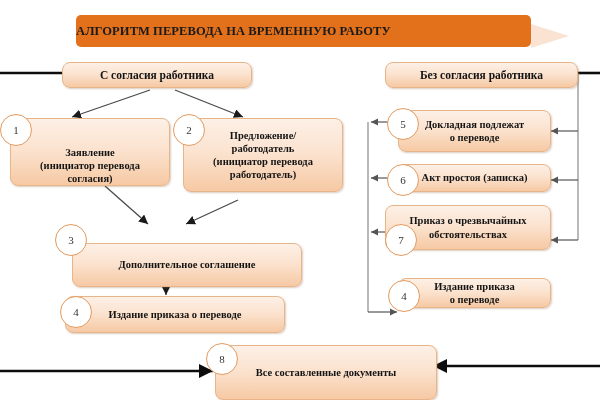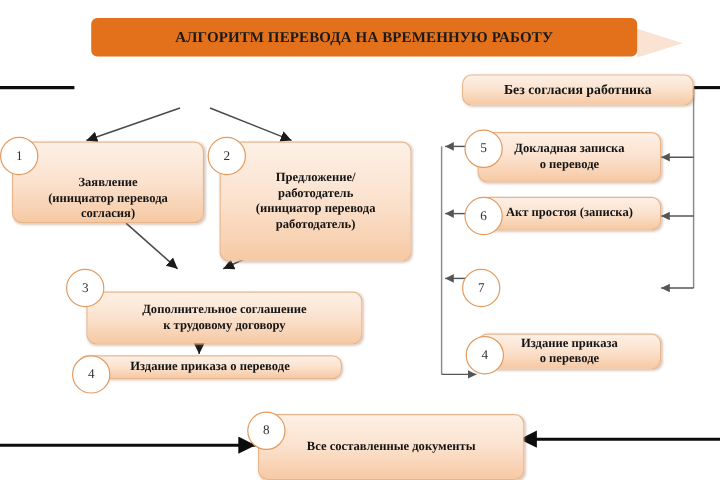--- a/index.html
+++ b/index.html
@@ -32,21 +32,21 @@
   .title-banner {
     position: absolute;
     left: 76px;
     top: 15px;
     width: 455px;
     height: 32px;
     background: #E3701A;
     border-radius: 5px;
     display: flex;
     align-items: center;
-    justify-content: center;
+    justify-content: flex-start;
     z-index: 5;
   }
   .title-banner .title-text {
     color: #1a1a1a;
     font-size: 12.5px;
     font-weight: bold;
     letter-spacing: 0.1px;
     white-space: nowrap;
   }
   .banner-ribbon {
@@ -169,82 +169,90 @@
     <g>
       <line x1="600" y1="366" x2="433" y2="366" stroke="#0d0d0d" stroke-width="2.4" marker-end="url(#ahB)"></line>
     </g>
   </svg>
 
   <div class="banner-ribbon"></div>
   <div class="title-banner">
     <span class="title-text">АЛГОРИТМ ПЕРЕВОДА НА ВРЕМЕННУЮ РАБОТУ</span>
   </div>
 
+  <div class="node header" style="left:62px; top:62px; width:190px; height:26px;">
+    <span class="node-label">С согласия работника</span>
+  </div>
 
   <div class="node header" style="left:385px; top:62px; width:193px; height:26px;justify-content:center;">
     <span class="node-label">Без согласия работника</span>
   </div>
 
   <div class="node" style="left:10px; top:118px; width:160px; height:68px;align-items:flex-end;">
     <span class="node-label">
       <span>Заявление</span><br>
       <span>(инициатор перевода</span><br>
       <span>согласия)</span>
     </span>
   </div>
   <div class="badge" style="left:0px; top:114px;">
     <span class="badge-num">1</span>
   </div>
 
-  <div class="node" style="left:183px; top:118px; width:160px; height:100px;">
+  <div class="node" style="left:183px; top:118px; width:160px; height:74px;">
     <span class="node-label">
       <span>Предложение/</span><br>
       <span>работодатель</span><br>
       <span>(инициатор перевода</span><br>
       <span>работодатель)</span>
     </span>
   </div>
   <div class="badge" style="left:173px; top:114px;">
     <span class="badge-num">2</span>
   </div>
 
   <div class="node" style="left:72px; top:225px; width:230px; height:44px;margin-top:18px;">
     <span class="node-label">
       <span>Дополнительное соглашение</span><br>
-      <span>к трудовому договору</span>
     </span>
   </div>
   <div class="badge" style="left:55px; top:224px;">
     <span class="badge-num">3</span>
   </div>
 
-  <div class="node" style="left:65px; top:296px; width:220px; height:20px;">
+  <div class="node" style="left:65px; top:296px; width:220px; height:37px;">
     <span class="node-label">Издание приказа о переводе</span>
   </div>
   <div class="badge" style="left:60px; top:296px;">
     <span class="badge-num">4</span>
   </div>
 
   <div class="node" style="left:398px; top:110px; width:153px; height:42px;">
     <span class="node-label">
-      <span>Докладная записка</span><br>
+      <span>Докладная подлежат</span><br>
       <span>о переводе</span>
     </span>
   </div>
   <div class="badge" style="left:387px; top:108px;">
     <span class="badge-num">5</span>
   </div>
 
   <div class="node" style="left:398px; top:164px; width:153px; height:28px;">
     <span class="node-label">Акт простоя (записка)</span>
   </div>
   <div class="badge" style="left:387px; top:164px;">
     <span class="badge-num">6</span>
   </div>
 
+  <div class="node" style="left:385px; top:205px; width:166px; height:45px;">
+    <span class="node-label">
+      <span>Приказ о чрезвычайных</span><br>
+      <span>обстоятельствах</span>
+    </span>
+  </div>
   <div class="badge" style="left:385px; top:224px;">
     <span class="badge-num">7</span>
   </div>
 
   <div class="node" style="left:398px; top:278px; width:153px; height:30px;">
     <span class="node-label">
       <span>Издание приказа</span><br>
       <span>о переводе</span>
     </span>
   </div>

